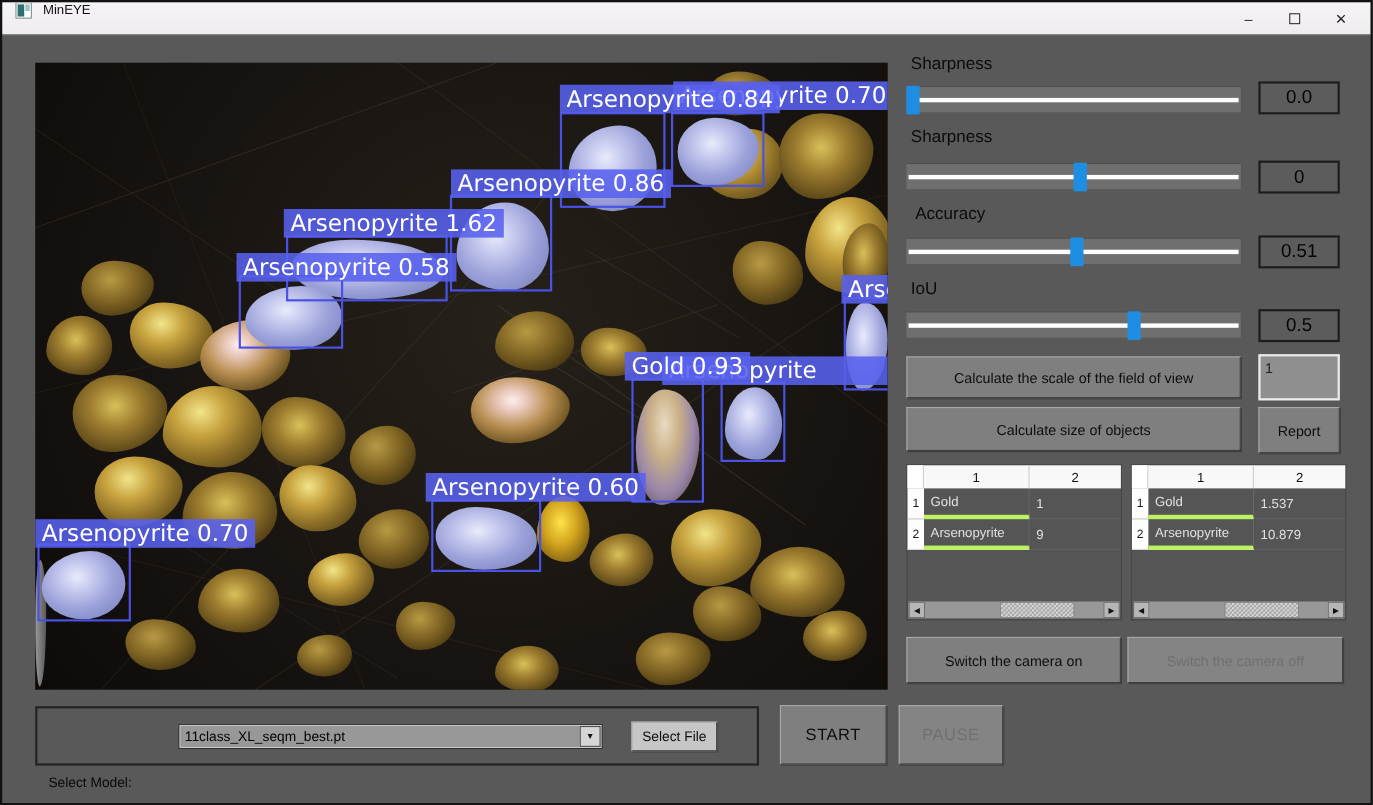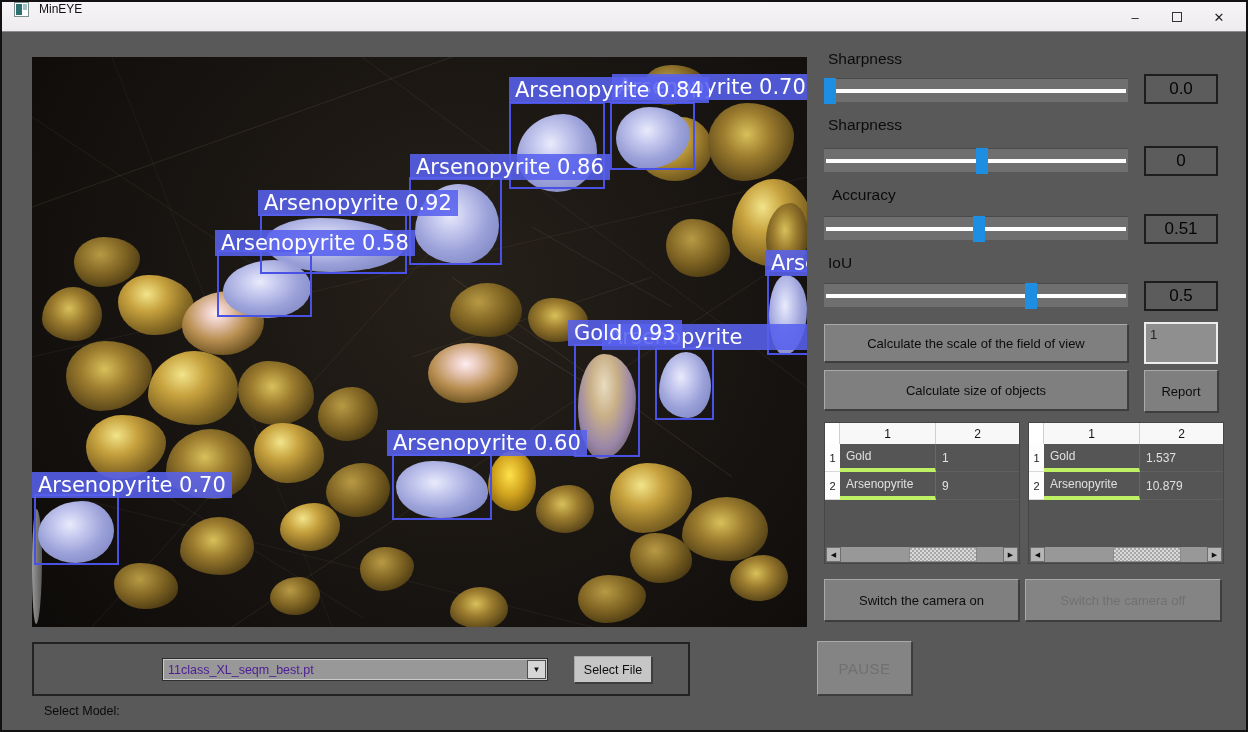--- a/index.html
+++ b/index.html
@@ -84,21 +84,21 @@
   .sb-track{ flex:1; position:relative; background:#989898; }
   .sb-thumb{ position:absolute; left:42%; width:42%; top:0; bottom:0; border:1px solid #8a8a8a;
     background-image:
       linear-gradient(45deg,#d9d9d9 25%,transparent 25%,transparent 75%,#d9d9d9 75%),
       linear-gradient(45deg,#d9d9d9 25%,#a8a8a8 25%,#a8a8a8 75%,#d9d9d9 75%);
     background-size:4px 4px; background-position:0 0,2px 2px; }
   
   .groupbox{ position:absolute; left:30px; top:640px; width:658px; height:54px; border:2px solid #232323; }
   .combo{ position:absolute; left:160px; top:656px; width:386px; height:23px; background:#989898;
     border:1px solid #2e2e2e; box-shadow:inset 0 0 0 1px #c9c9c9; display:flex; align-items:center; }
-  .combo-text{ flex:1; padding-left:5px; font-size:12.5px; color:#4c1d95; white-space:nowrap; overflow:hidden; }
+  .combo-text{ flex:1; padding-left:5px; font-size:12.5px; color:#000000; white-space:nowrap; overflow:hidden; }
   .combo-btn{ width:19px; height:19px; margin-right:1px; background:#d6d6d6;
     border:1px solid #4f4f4f; display:flex; align-items:center; justify-content:center;
     font-size:8px; color:#111; }
   .f-label{ position:absolute; font-size:12.5px; color:#0a0a0a; }
   .big-btn{ font-size:15px; letter-spacing:0.5px; }
 </style>
 </head>
 <body>
 
 <div class="window">
@@ -180,21 +180,21 @@
       <div class="grain lv r3" style="left: 364px; top: 404px; width: 92px; height: 57px;"></div>
       <div class="grain lv r0" style="left: 6px; top: 444px; width: 76px; height: 62px;"></div>
       <div class="grain gm r1" style="left: 546px; top: 297px; width: 58px; height: 105px;"></div>
       <div class="det-box" style="left: 477px; top: 45px; width: 96px; height: 87px;"></div>
       <div class="det-label" style="left: 477px; top: 20px; z-index: 4;">Arsenopyrite 0.84</div>
       <div class="det-box" style="left: 578px; top: 45px; width: 85px; height: 68px;"></div>
       <div class="det-label" style="left: 580px; top: 17px; z-index: 3; min-width: 205px;">Arsenopyrite 0.70</div>
       <div class="det-box" style="left: 377px; top: 120px; width: 93px; height: 88px;"></div>
       <div class="det-label" style="left: 378px; top: 97px; z-index: 3;">Arsenopyrite 0.86</div>
       <div class="det-box" style="left: 228px; top: 157px; width: 147px; height: 60px;"></div>
-      <div class="det-label" style="left: 226px; top: 133px; z-index: 3;">Arsenopyrite 0.92</div>
+      <div class="det-label" style="left: 226px; top: 133px; z-index: 3;">Arsenopyrite 1.62</div>
       <div class="det-box" style="left: 185px; top: 193px; width: 95px; height: 67px;"></div>
       <div class="det-label" style="left: 183px; top: 173px; z-index: 3;">Arsenopyrite 0.58</div>
       <div class="det-box" style="left: 735px; top: 213px; width: 60px; height: 85px;"></div>
       <div class="det-label" style="left: 733px; top: 193px; z-index: 3;">Arsenopyrite</div>
       <div class="det-box" style="left: 542px; top: 287px; width: 66px; height: 113px;"></div>
       <div class="det-label" style="left: 536px; top: 263px; z-index: 5;">Gold 0.93</div>
       <div class="det-box" style="left: 623px; top: 290px; width: 59px; height: 73px;"></div>
       <div class="det-label" style="left: 570px; top: 267px; z-index: 3; min-width: 205px;">Arsenopyrite</div>
       <div class="det-box" style="left: 360px; top: 397px; width: 100px; height: 66px;"></div>
       <div class="det-label" style="left: 355px; top: 373px; z-index: 3;">Arsenopyrite 0.60</div>
@@ -288,15 +288,16 @@
   <div class="btn3d" style="left:822px; top:577px; width:195px; height:42px;">Switch the camera on</div>
   <div class="btn3d disabled" style="left:1023px; top:577px; width:196px; height:42px;">Switch the camera off</div>
 
   <div class="groupbox"></div>
   <div class="f-label" style="left:42px; top:661px;margin-top:41px;">Select Model:</div>
   <div class="combo">
     <span class="combo-text">11class_XL_seqm_best.pt</span>
     <span class="combo-btn">▼</span>
   </div>
   <div class="btn3d" style="left:572px; top:654px; width:78px; height:27px; background:#c6c6c6; font-size:12.5px;">Select File</div>
+  <div class="btn3d big-btn" style="left:707px; top:639px; width:97px; height:54px;">START</div>
   <div class="btn3d big-btn disabled" style="left:815px; top:639px; width:95px; height:54px;">PAUSE</div>
 
 </div>
 
 </body></html>

